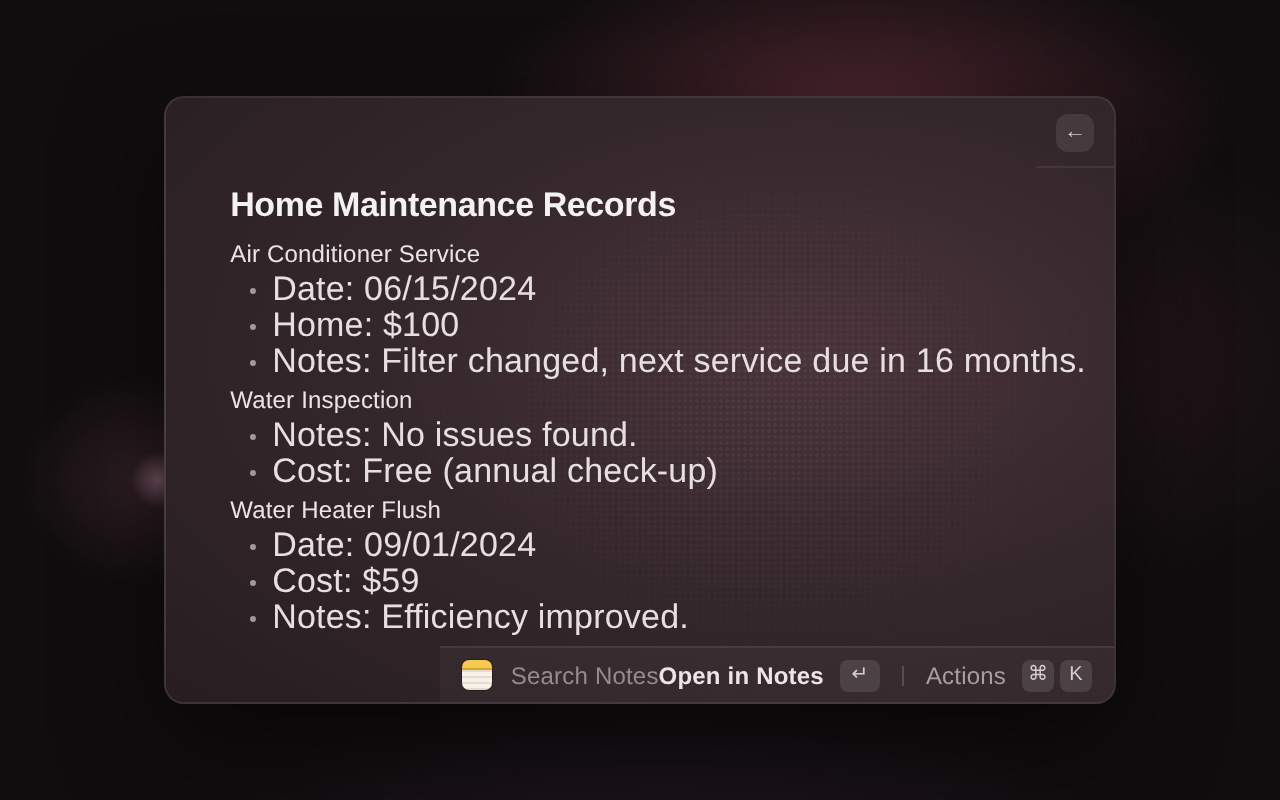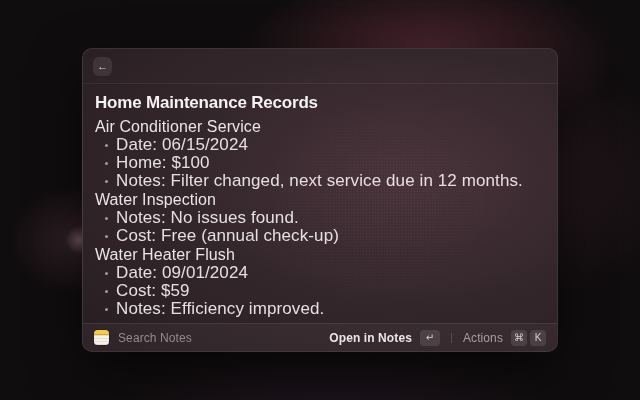--- a/index.html
+++ b/index.html
@@ -19,21 +19,21 @@
       #100d0e;
   }
   .window{
     position:absolute;left:82px;top:48px;width:476px;height:304px;
     border-radius:10px;
     border:1px solid rgba(255,255,255,0.09);
     box-sizing:border-box;
     background:
       radial-gradient(ellipse 95% 85% at 68% 42%, #49333a 0%, #34272c 48%, #271d21 100%);
     box-shadow:0 18px 50px rgba(0,0,0,0.55);
-    display:flex;flex-direction:column;overflow:hidden;
+    display:flex;flex-direction:column;overflow:hidden;align-items:flex-end;
   }
   
   .window::before{
     content:"";position:absolute;inset:0;pointer-events:none;
     background-image:radial-gradient(rgba(255,255,255,0.05) 0.8px, transparent 1.1px);
     background-size:3px 3px;
     -webkit-mask-image:radial-gradient(ellipse 45% 60% at 63% 52%, #000 0%, transparent 75%);
     mask-image:radial-gradient(ellipse 45% 60% at 63% 52%, #000 0%, transparent 75%);
   }
   .win-header{
@@ -48,21 +48,21 @@
   }
   .back-btn span{font-size:11px;line-height:1;color:#d2cbce;}
   .win-content{
     flex:1 1 auto;overflow:hidden;padding:7px 14px 0 12px;position:relative;
   }
   .note-title{
     margin:2px 0 7px 0;font-size:17px;line-height:20px;font-weight:700;
     color:#f4f1f2;letter-spacing:-0.2px;
   }
   .note-section h2{
-    margin:5px 0 4px 0;font-size:16px;line-height:14px;font-weight:400;
+    margin:5px 0 4px 0;font-size:12px;line-height:14px;font-weight:400;
     color:#eae4e6;letter-spacing:0.1px;
   }
   .note-section ul{margin:0;padding:0 0 0 21px;list-style:none;}
   .note-section li{
     position:relative;margin:0 0 4px 0;font-size:17px;line-height:14px;
     color:#e6dfe1;letter-spacing:0.1px;
   }
   .note-section li::before{
     content:"";position:absolute;left:-11px;top:5.5px;width:3px;height:3px;
     border-radius:50%;background:#a2989c;
@@ -108,21 +108,21 @@
     </div>
 
     <div class="win-content">
       <h1 class="note-title">Home Maintenance Records</h1>
 
       <section class="note-section">
         <h2>Air Conditioner Service</h2>
         <ul>
           <li>Date: 06/15/2024</li>
           <li>Home: $100</li>
-          <li>Notes: Filter changed, next service due in 12 months.</li>
+          <li>Notes: Filter changed, next service due in 16 months.</li>
         </ul>
       </section>
 
       <section class="note-section">
         <h2>Water Inspection</h2>
         <ul>
           <li>Notes: No issues found.</li>
           <li>Cost: Free (annual check-up)</li>
         </ul>
       </section>

